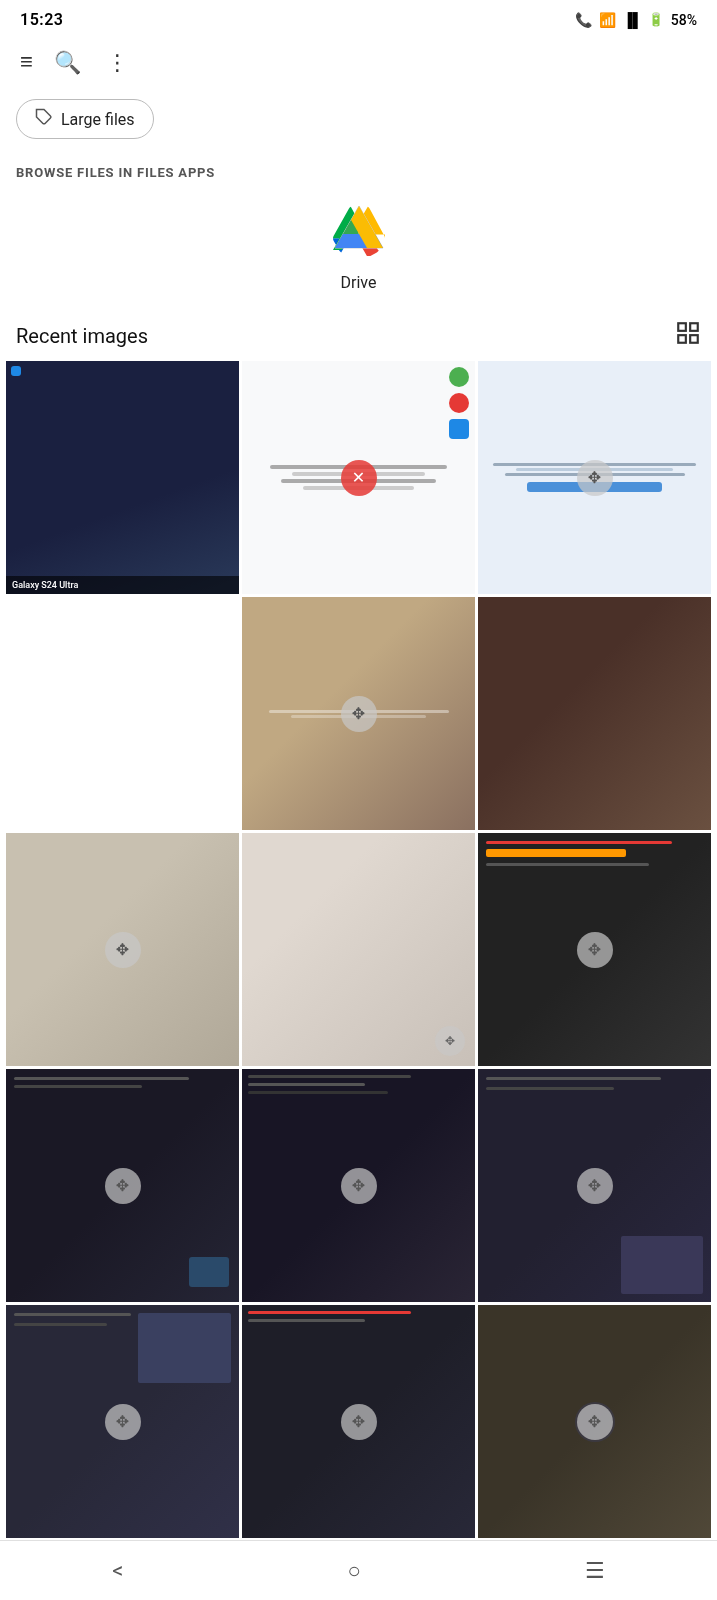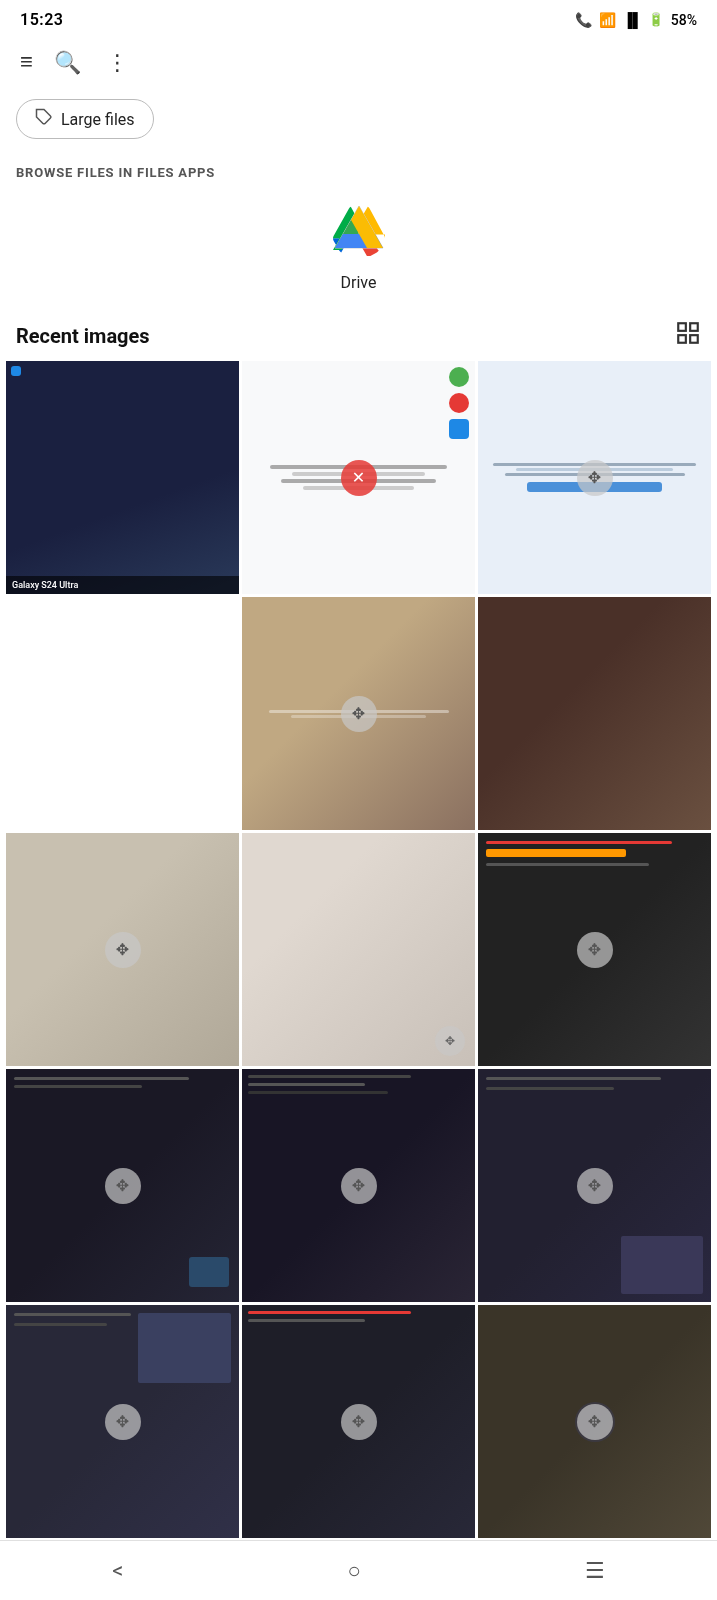--- a/index.html
+++ b/index.html
@@ -111,21 +111,21 @@
 
     
     .recent-images-header {
       display: flex;
       align-items: center;
       justify-content: space-between;
       padding: 18px 16px 10px 16px;
     }
     .recent-images-title {
       font-size: 20px;
-      font-weight: 700;
+      font-weight: 400;
       color: #111;
     }
     .grid-view-icon {
       font-size: 22px;
       color: #333;
       cursor: pointer;
     }
 
     
     .image-grid {

